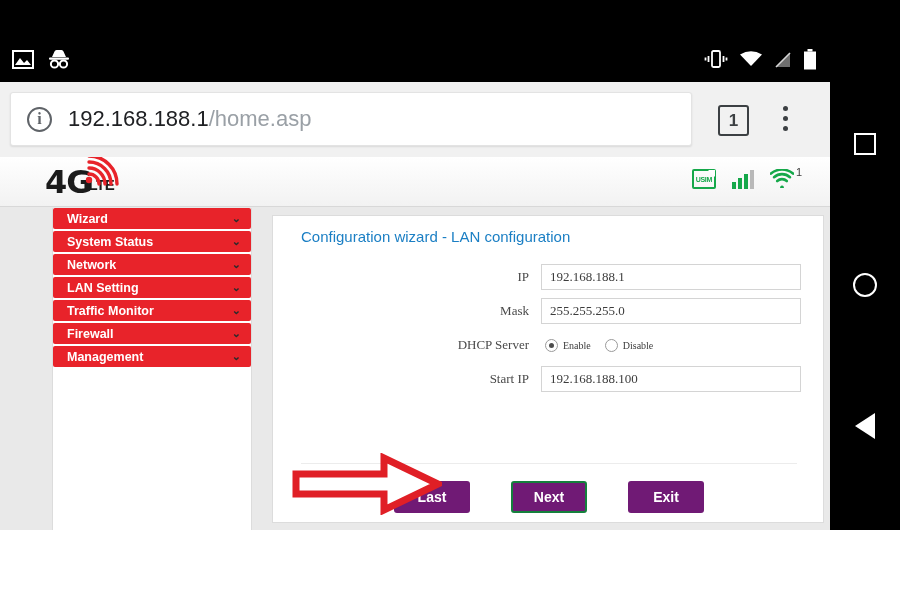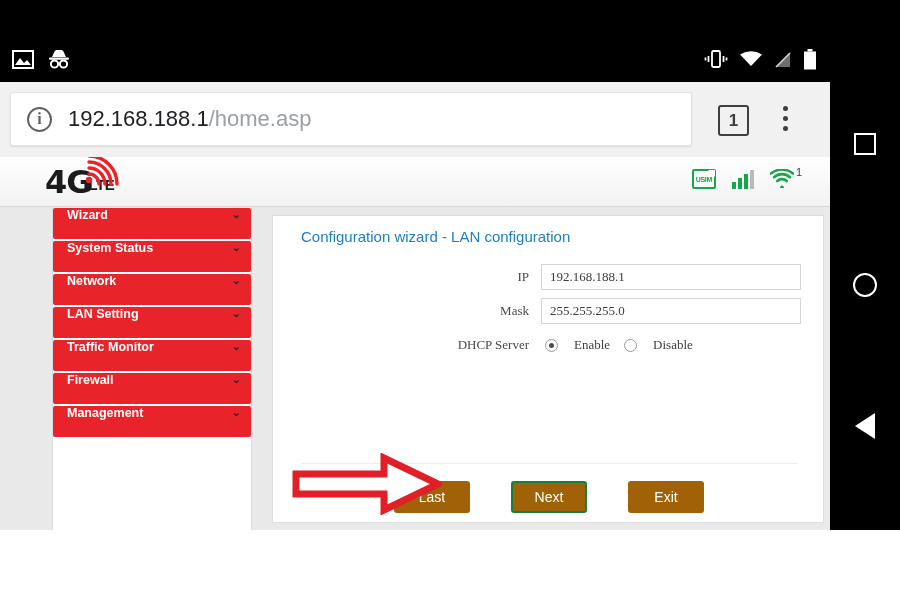--- a/index.html
+++ b/index.html
@@ -80,22 +80,22 @@
   .wifi-wrap { position:relative; display:flex; align-items:flex-start; }
   .wifi-sup { font-size:11px; color:#3d3d3d; margin-left:2px; margin-top:-3px; }
 
   
   .sidebar {
     position:absolute; left:52px; top:51px; width:200px; height:322px;
     background:#fff; border-left:1px solid #dcdcdc; border-right:1px solid #dcdcdc;
   }
   .menu { padding:0; }
   .menu-item {
-    height:31px; margin:0 0 2px 0; background:#e8232a;
-    display:flex; justify-content:space-between;
+    height:21px; margin:0 0 2px 0; background:#e8232a;
+    display:flex; align-items:center; justify-content:space-between;
     padding:0 10px 0 14px; color:#fff; font-size:12.5px; font-weight:bold;
     border-radius:2px; cursor:pointer;
   }
   .menu-item .chev { font-size:11px; color:#2b2b2b; font-weight:bold; }
 
   
   .content {
     position:absolute; left:272px; top:58px; width:552px; height:308px;
     background:#fff; border:1px solid #dcdcdc;
   }
@@ -113,34 +113,34 @@
   .flabel {
     width:268px; text-align:right; padding-right:12px;
     font-size:13px; color:#4a4a4a; white-space:nowrap;
   }
   .finput {
     width:260px; height:26px; border:1px solid #d4d4d4; background:#fff;
     font-size:13px; color:#3c3c3c; padding-left:8px; line-height:24px;
     white-space:nowrap; overflow:hidden;
   }
   .radios { display:flex; align-items:center; gap:14px; padding-left:4px; }
-  .radio-opt { display:flex; align-items:center; gap:16px; font-size:13px; color:#3c3c3c; cursor:pointer; }
+  .radio-opt { display:flex; align-items:center; gap:5px; font-size:10px; color:#3c3c3c; cursor:pointer; }
   .rdot { width:13px; height:13px; border-radius:50%; border:1px solid #9a9a9a;
           background:radial-gradient(circle,#fff 0%,#fff 100%);
           display:inline-block; position:relative; }
   .rdot.on::after { content:""; position:absolute; left:3px; top:3px;
           width:5px; height:5px; border-radius:50%; background:#4d4d4d; }
 
   .divider { position:absolute; left:28px; top:247px; width:496px; height:1px; background:#ececec; }
 
   .btn-row { position:absolute; left:0; top:265px; width:552px;
              display:flex; justify-content:center; gap:41px; }
   .btn {
-    width:76px; height:32px; background:#a16207; color:#fff;
-    font-size:14px; font-weight:normal; border:none; border-radius:3px;
+    width:76px; height:32px; background:#701a75; color:#fff;
+    font-size:14px; font-weight:bold; border:none; border-radius:3px;
     display:flex; align-items:center; justify-content:center; cursor:pointer;
   }
   .btn.focused { border:2px solid #15803d; }
 
   
   .navbar { position:absolute; left:830px; top:40px; width:70px; height:490px;
             background:#000; display:flex; flex-direction:column;
             align-items:center; justify-content:space-around; padding:34px 0; }
   .nav-btn { width:34px; height:34px; display:flex; align-items:center; justify-content:center; cursor:pointer; }
   .nav-square { width:22px; height:22px; border:2.5px solid #fff; }
@@ -306,20 +306,24 @@
             <label class="radio-opt">
               <span class="rdot on"></span>
               <span>Enable</span>
             </label>
             <label class="radio-opt">
               <span class="rdot"></span>
               <span>Disable</span>
             </label>
           </div>
         </div>
+        <div class="frow">
+          <div class="flabel">Start IP</div>
+          <div class="finput">192.168.188.100</div>
+        </div>
       </div>
 
       <div class="divider"></div>
 
       <div class="btn-row">
         <button class="btn">Last</button>
         <button class="btn focused">Next</button>
         <button class="btn">Exit</button>
       </div>
     </div>

